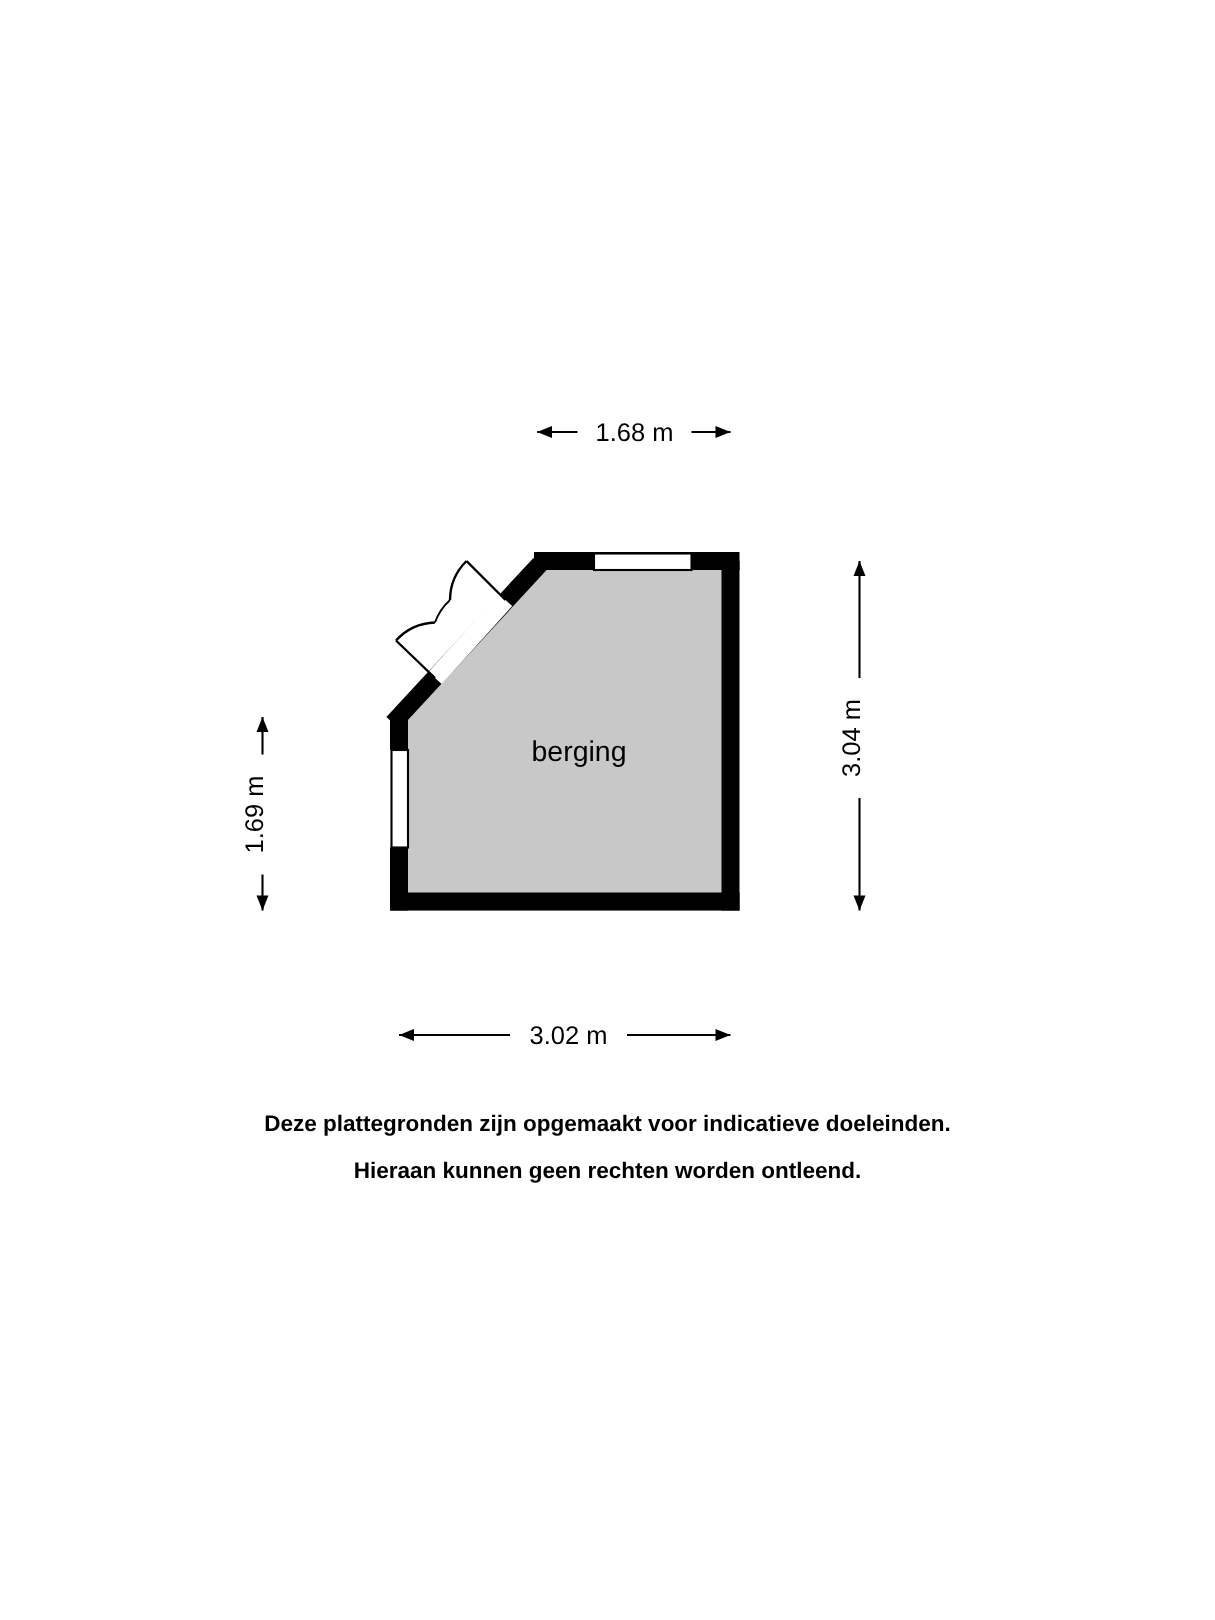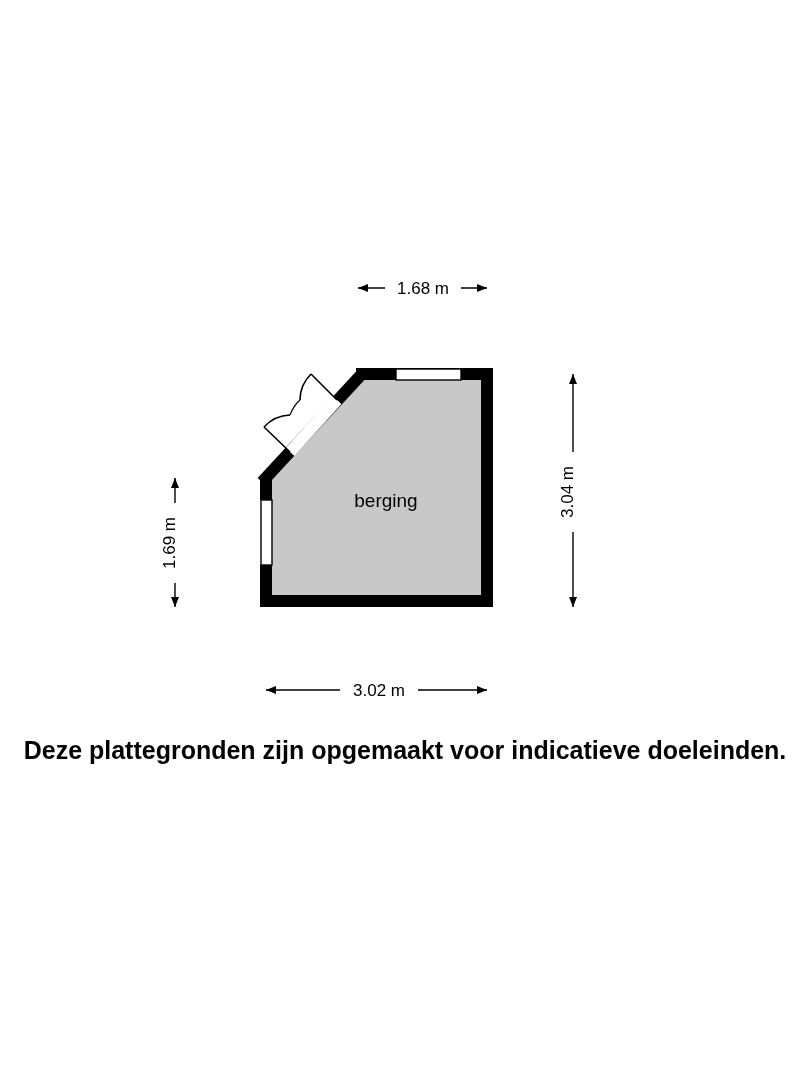--- a/index.html
+++ b/index.html
@@ -39,21 +39,21 @@
     font-size: 19px;
     fill: #000000;
   }
   .disclaimer {
     position: absolute;
     left: 0;
     width: 810px;
     text-align: center;
     font-family: "Liberation Sans", sans-serif;
     font-weight: bold;
-    font-size: 25px;
+    font-size: 15px;
     color: #000000;
     line-height: 30px;
   }
   #disclaimer-line1 { top: 735px; }
   #disclaimer-line2 { top: 766px; }
 </style>
 </head>
 <body>
 
 <div id="floorplan-root">
@@ -127,14 +127,15 @@
       <line x1="290" y1="452" x2="264" y2="427"></line>
       <path d="M264,427 A 37,37 0 0 1 290,415"></path>
 
       <path d="M300,400 A 37,37 0 0 0 290,415" stroke-width="1.2"></path>
     </g>
 
     <text class="room-label" x="386" y="507" text-anchor="middle">berging</text>
   </svg>
 
   <div class="disclaimer" id="disclaimer-line1">Deze plattegronden zijn opgemaakt voor indicatieve doeleinden.</div>
+  <div class="disclaimer" id="disclaimer-line2">Hieraan kunnen geen rechten worden ontleend.</div>
 
 </div>
 
 </body></html>

